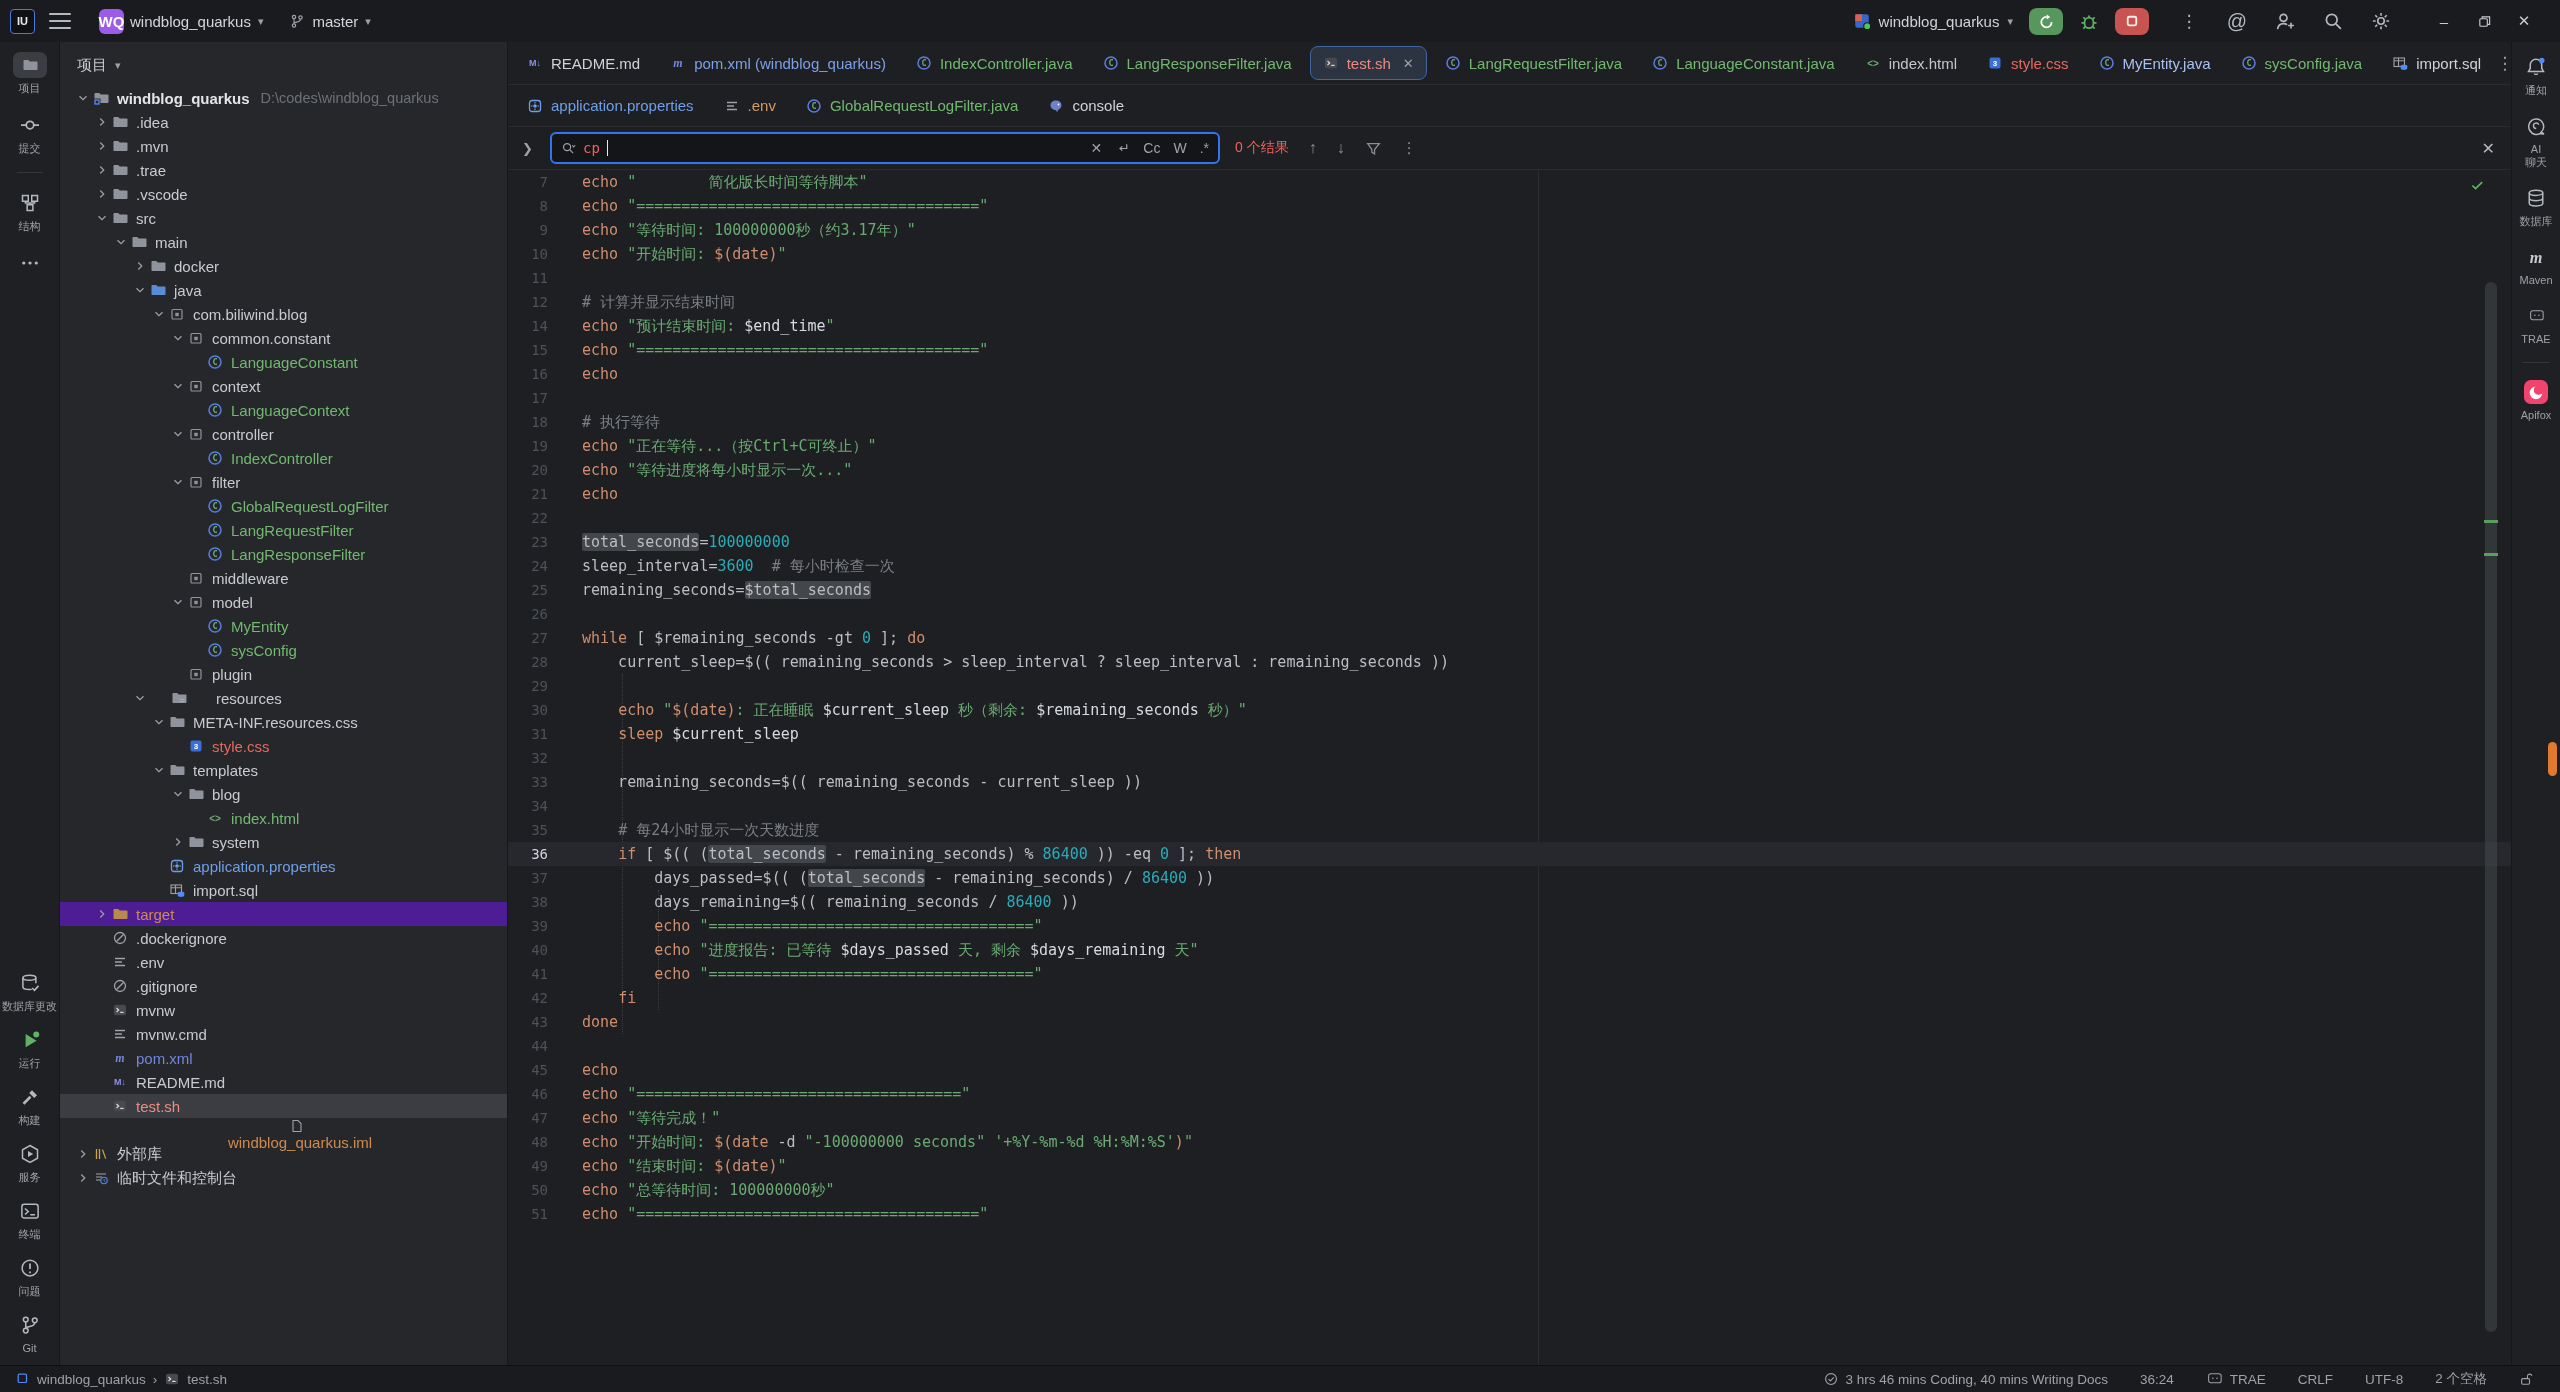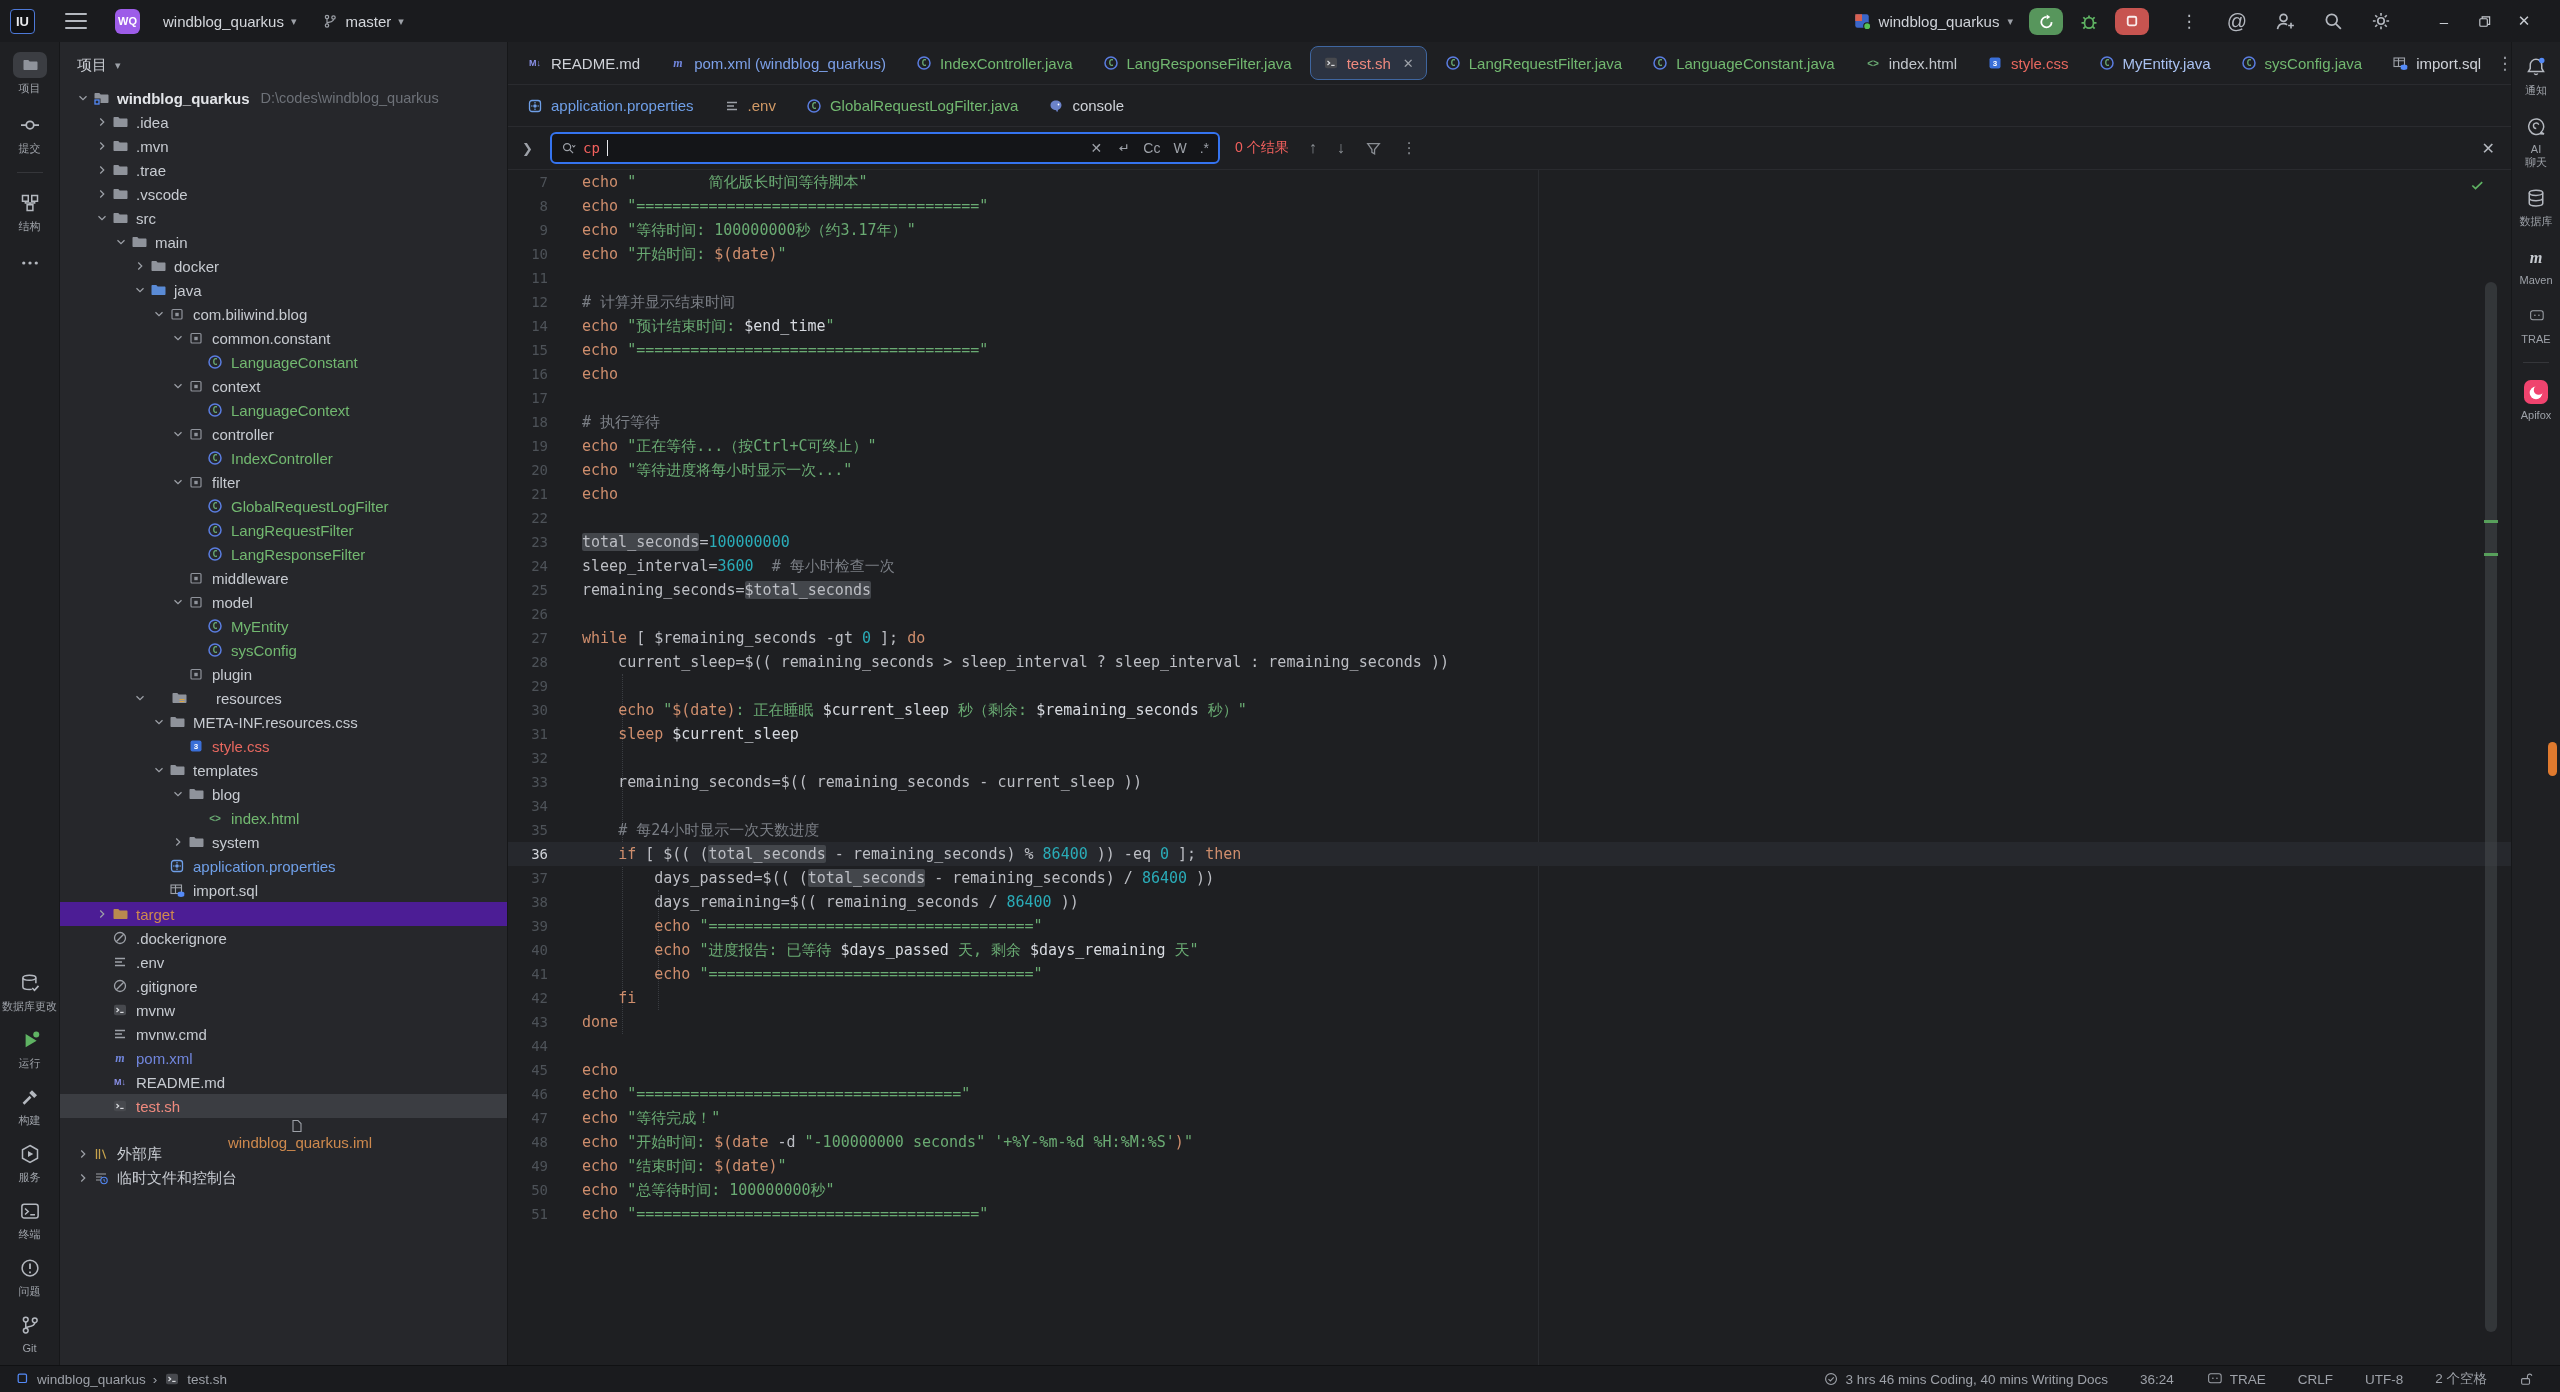--- a/index.html
+++ b/index.html
@@ -2,25 +2,25 @@
 <html><head>
 <meta charset="utf-8">
 <style>
   html,body{margin:0;padding:0;width:2560px;height:1392px;overflow:hidden;background:#1e1f22;
     font-family:"Liberation Sans","DejaVu Sans",sans-serif;color:#cfd2d8;}
   .window{position:absolute;inset:0;}
   
   .titlebar{position:absolute;top:0;left:0;right:0;height:42px;background:#1a1b1e;display:flex;align-items:center;}
   .tb-left{display:flex;align-items:center;gap:0;padding-left:10px;}
   .ide-logo{width:23px;height:23px;border:1.5px solid #4d79d8;border-radius:4px;background:#101114;color:#e8e9ec;
-    font-size:13px;font-weight:bold;display:flex;align-items:center;justify-content:center;margin-right:30px;}
+    font-size:11px;font-weight:bold;display:flex;align-items:center;justify-content:center;margin-right:14px;}
   .hamburger{width:22px;height:16px;margin-right:28px;display:flex;flex-direction:column;justify-content:space-between;cursor:pointer;}
   .hamburger div{height:2px;background:#b4b8bf;border-radius:1px;}
-  .wq-logo{width:25px;height:25px;border-radius:6px;background:#9d5ce8;color:#fff;font-weight:bold;font-size:11px;
-    display:flex;align-items:center;justify-content:center;margin-right:23px;}
+  .wq-logo{width:25px;height:25px;border-radius:6px;background:#9d5ce8;color:#fff;font-weight:bold;font-size:15px;
+    display:flex;align-items:center;justify-content:center;margin-right:6px;}
   .tb-item{display:flex;align-items:center;gap:7px;font-size:15px;color:#d3d6db;margin-right:26px;}
   .caret{color:#9da1a8;font-size:11px;}
   .tb-right{margin-left:auto;display:flex;align-items:center;gap:0;padding-right:16px;}
   .runcfg{display:flex;align-items:center;gap:8px;font-size:15px;margin-right:16px;}
   .btn-sq{width:34px;height:27px;border-radius:8px;display:flex;align-items:center;justify-content:center;margin-right:9px;cursor:pointer;}
   .btn-run{background:#57965c;}
   .btn-debug{background:transparent;}
   .btn-stop{background:#c75450;}
   .tb-ic{width:34px;height:28px;display:flex;align-items:center;justify-content:center;color:#b4b8bf;margin-left:14px;cursor:pointer;font-size:17px;}
   .winctl{margin-left:26px;display:flex;align-items:center;}

